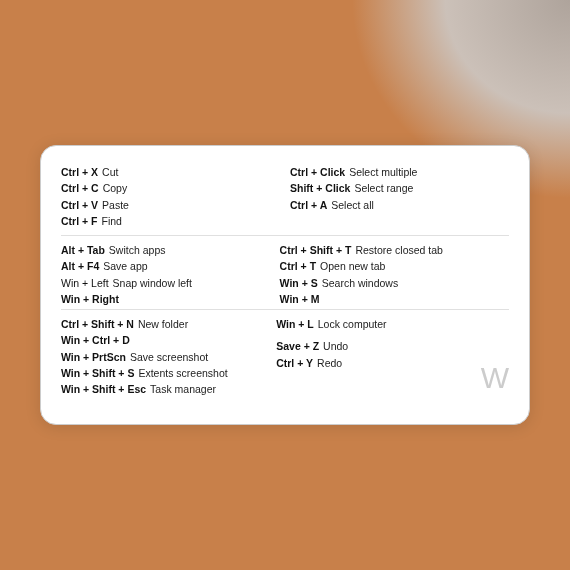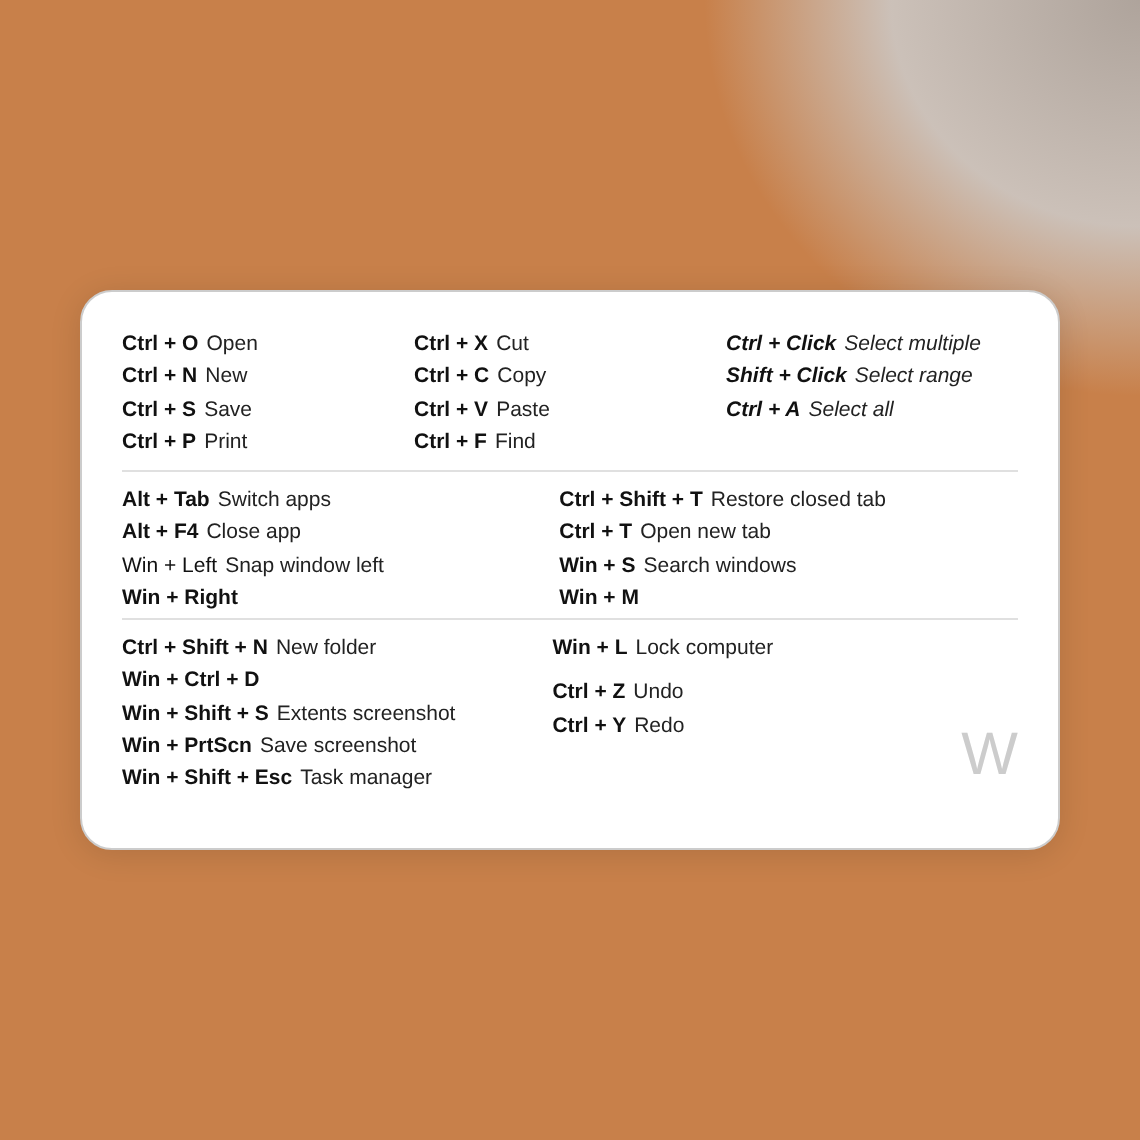--- a/index.html
+++ b/index.html
@@ -81,57 +81,39 @@
     .d { font-size: 10.5px; font-weight: 400; color: #222; white-space: nowrap; }
     .spacer { height: 6px; }
   </style>
 </head>
 <body>
 <div class="bg-blur-top-right"></div>
 
 <div class="card">
 
   <div class="top-section">
-    <div class="top-col col-left">
-      <div class="row">
-          <span class="k">Ctrl + O</span>
-          <span class="d">Open</span>
-        </div>
-      <div class="row">
-          <span class="k">Ctrl + N</span>
-          <span class="d">New</span>
-        </div>
-      <div class="row">
-          <span class="k">Ctrl + S</span>
-          <span class="d">Save</span>
-        </div>
-      <div class="row">
-          <span class="k">Ctrl + P</span>
-          <span class="d">Print</span>
-        </div>
-    </div>
     <div class="top-col col-mid" style="margin-left:0;text-align:right;">
       <div class="row">
           <span class="k">Ctrl + X</span>
           <span class="d">Cut</span>
         </div>
       <div class="row">
           <span class="k">Ctrl + C</span>
           <span class="d">Copy</span>
         </div>
       <div class="row">
           <span class="k">Ctrl + V</span>
           <span class="d">Paste</span>
         </div>
       <div class="row">
           <span class="k">Ctrl + F</span>
           <span class="d">Find</span>
         </div>
     </div>
-    <div class="top-col col-right" style="margin-left:10px;font-style:italic;">
+    <div class="top-col col-right" style="margin-left:10px;">
       <div class="row">
           <span class="k">Ctrl + Click</span>
           <span class="d">Select multiple</span>
         </div>
       <div class="row">
           <span class="k">Shift + Click</span>
           <span class="d">Select range</span>
         </div>
       <div class="row">
           <span class="k">Ctrl + A</span>
@@ -141,21 +123,21 @@
   </div>
 
   <div class="mid-section">
     <div class="top-col" style="flex:1.2;">
       <div class="row">
           <span class="k">Alt + Tab</span>
           <span class="d">Switch apps</span>
         </div>
       <div class="row">
           <span class="k">Alt + F4</span>
-          <span class="d">Close app</span>
+          <span class="d">Save app</span>
         </div>
       <div class="row">
           <span class="k" style="font-weight:400;">Win + Left</span>
           <span class="d">Snap window left</span>
         </div>
       <div class="row">
           <span class="k" style="font-weight:700;text-align:center;">Win + Right</span>
         </div>
     </div>
     <div class="top-col" style="flex:1.4; margin-left:10px;">
@@ -180,40 +162,40 @@
   <div class="bot-section">
     <div class="top-col" style="flex:1.4;">
       <div class="row">
           <span class="k">Ctrl + Shift + N</span>
           <span class="d">New folder</span>
         </div>
       <div class="row">
           <span class="k">Win + Ctrl + D</span>
         </div>
       <div class="row">
+          <span class="k">Win + PrtScn</span>
+          <span class="d">Save screenshot</span>
+        </div>
+      <div class="row">
           <span class="k">Win + Shift + S</span>
           <span class="d">Extents screenshot</span>
         </div>
       <div class="row">
-          <span class="k">Win + PrtScn</span>
-          <span class="d">Save screenshot</span>
-        </div>
-      <div class="row">
           <span class="k">Win + Shift + Esc</span>
           <span class="d">Task manager</span>
         </div>
     </div>
     <div class="top-col" style="flex:1.1; margin-left:10px;">
       <div class="row">
           <span class="k">Win + L</span>
           <span class="d">Lock computer</span>
         </div>
       <div class="spacer"></div>
       <div class="row">
-          <span class="k">Ctrl + Z</span>
+          <span class="k">Save + Z</span>
           <span class="d">Undo</span>
         </div>
       <div class="row">
           <span class="k">Ctrl + Y</span>
           <span class="d">Redo</span>
         </div>
     </div>
     <div style="flex:0.5; display:flex; align-items:flex-end; justify-content:flex-end; padding-bottom:4px;">
       <span class="logo-w" style="position:static; font-size:30px; font-weight:300; color:#ccc;">W</span>
     </div>

